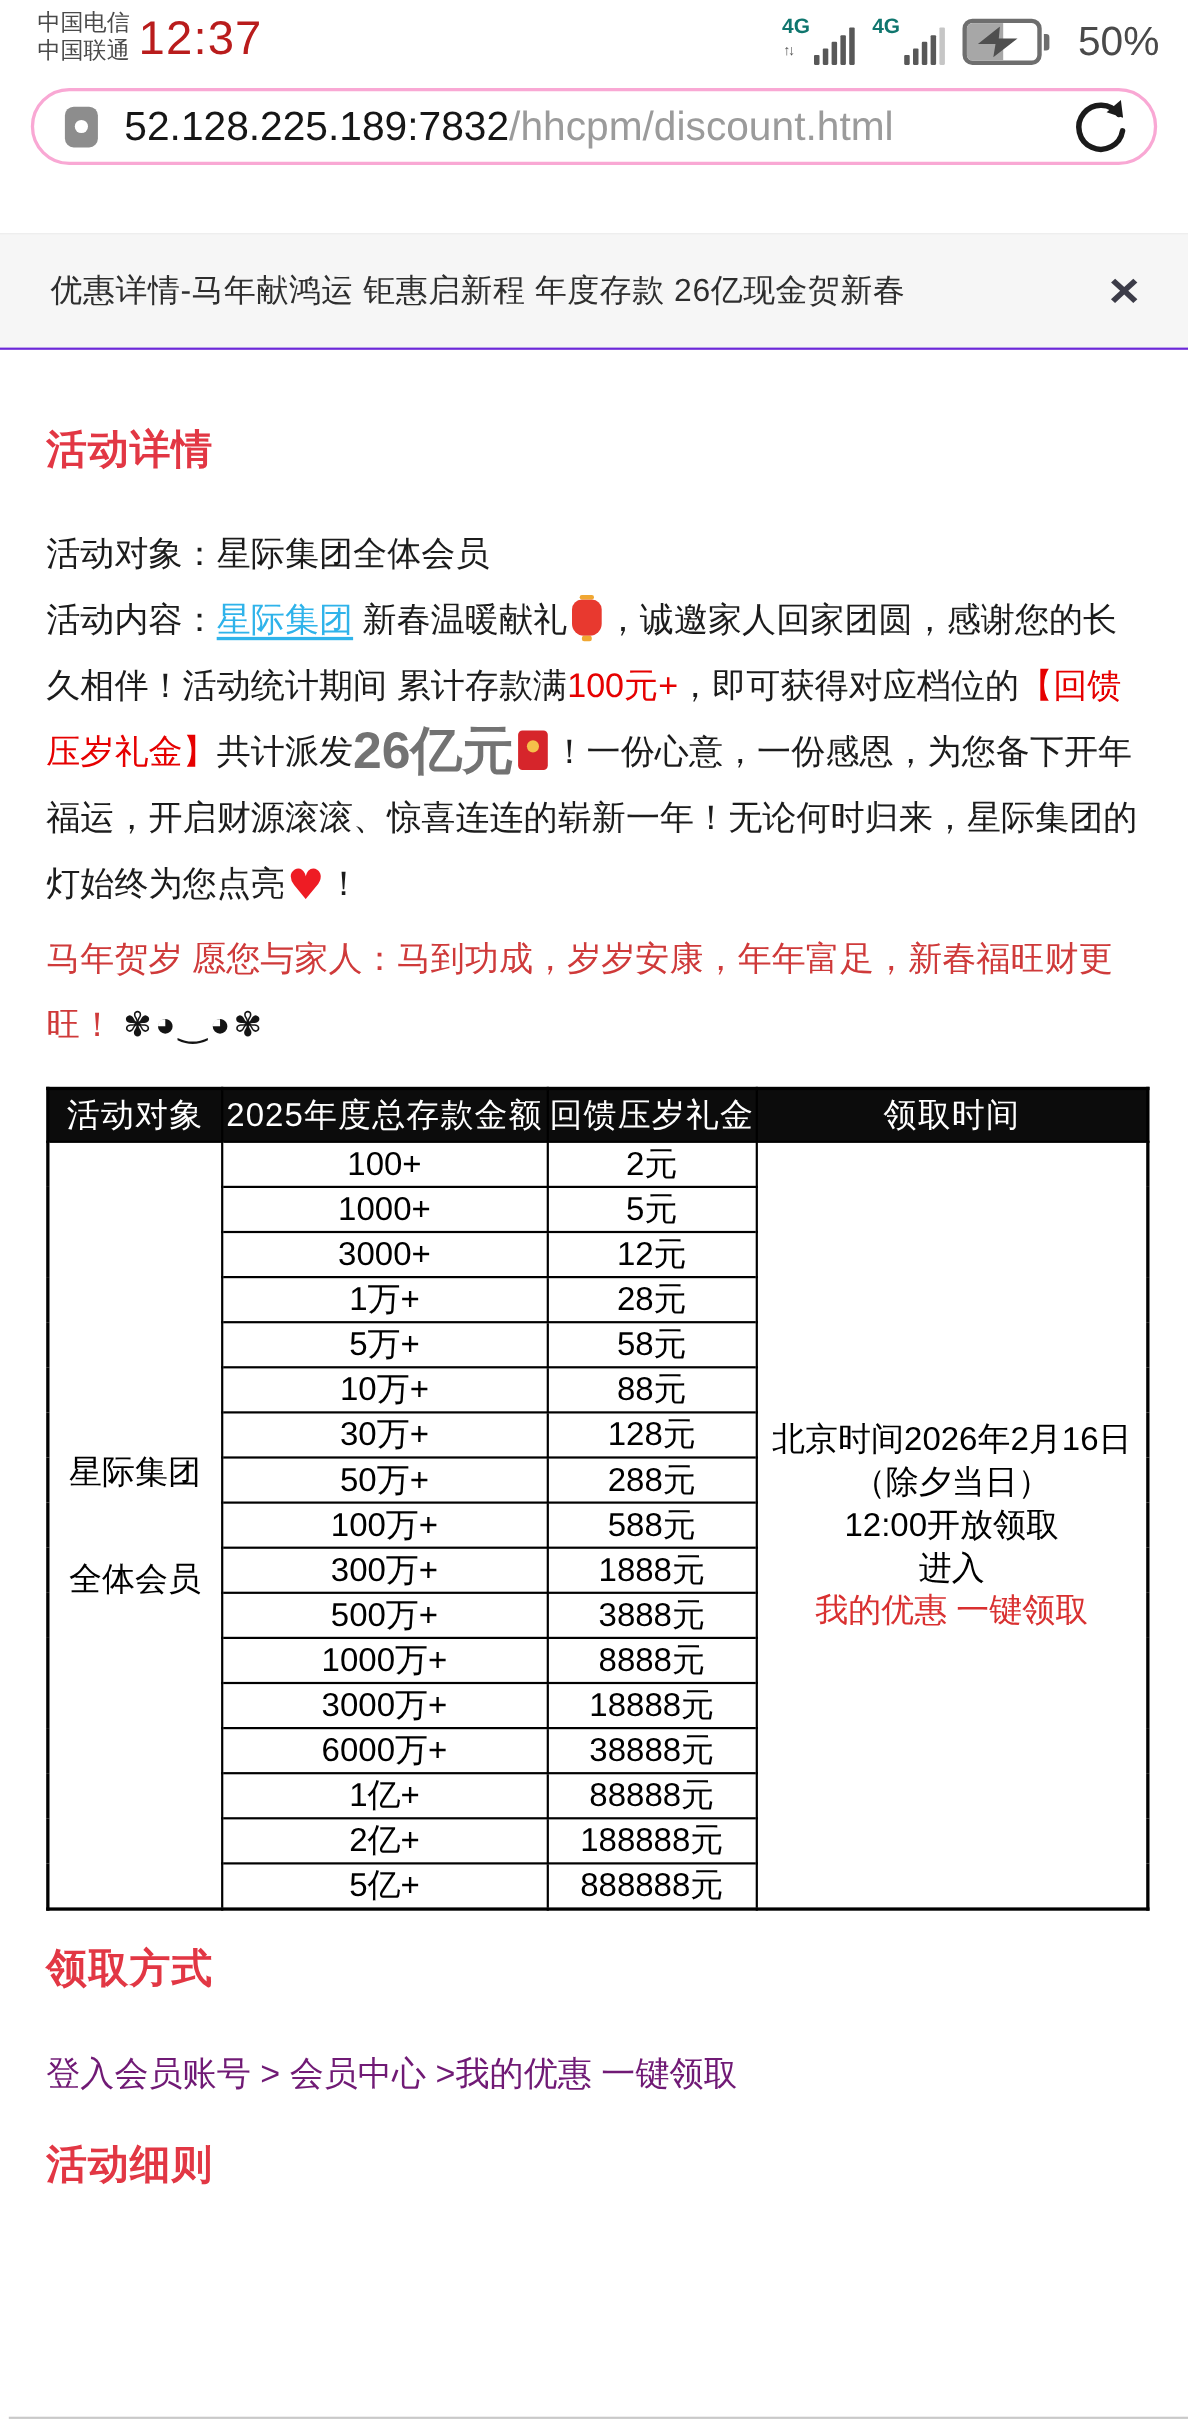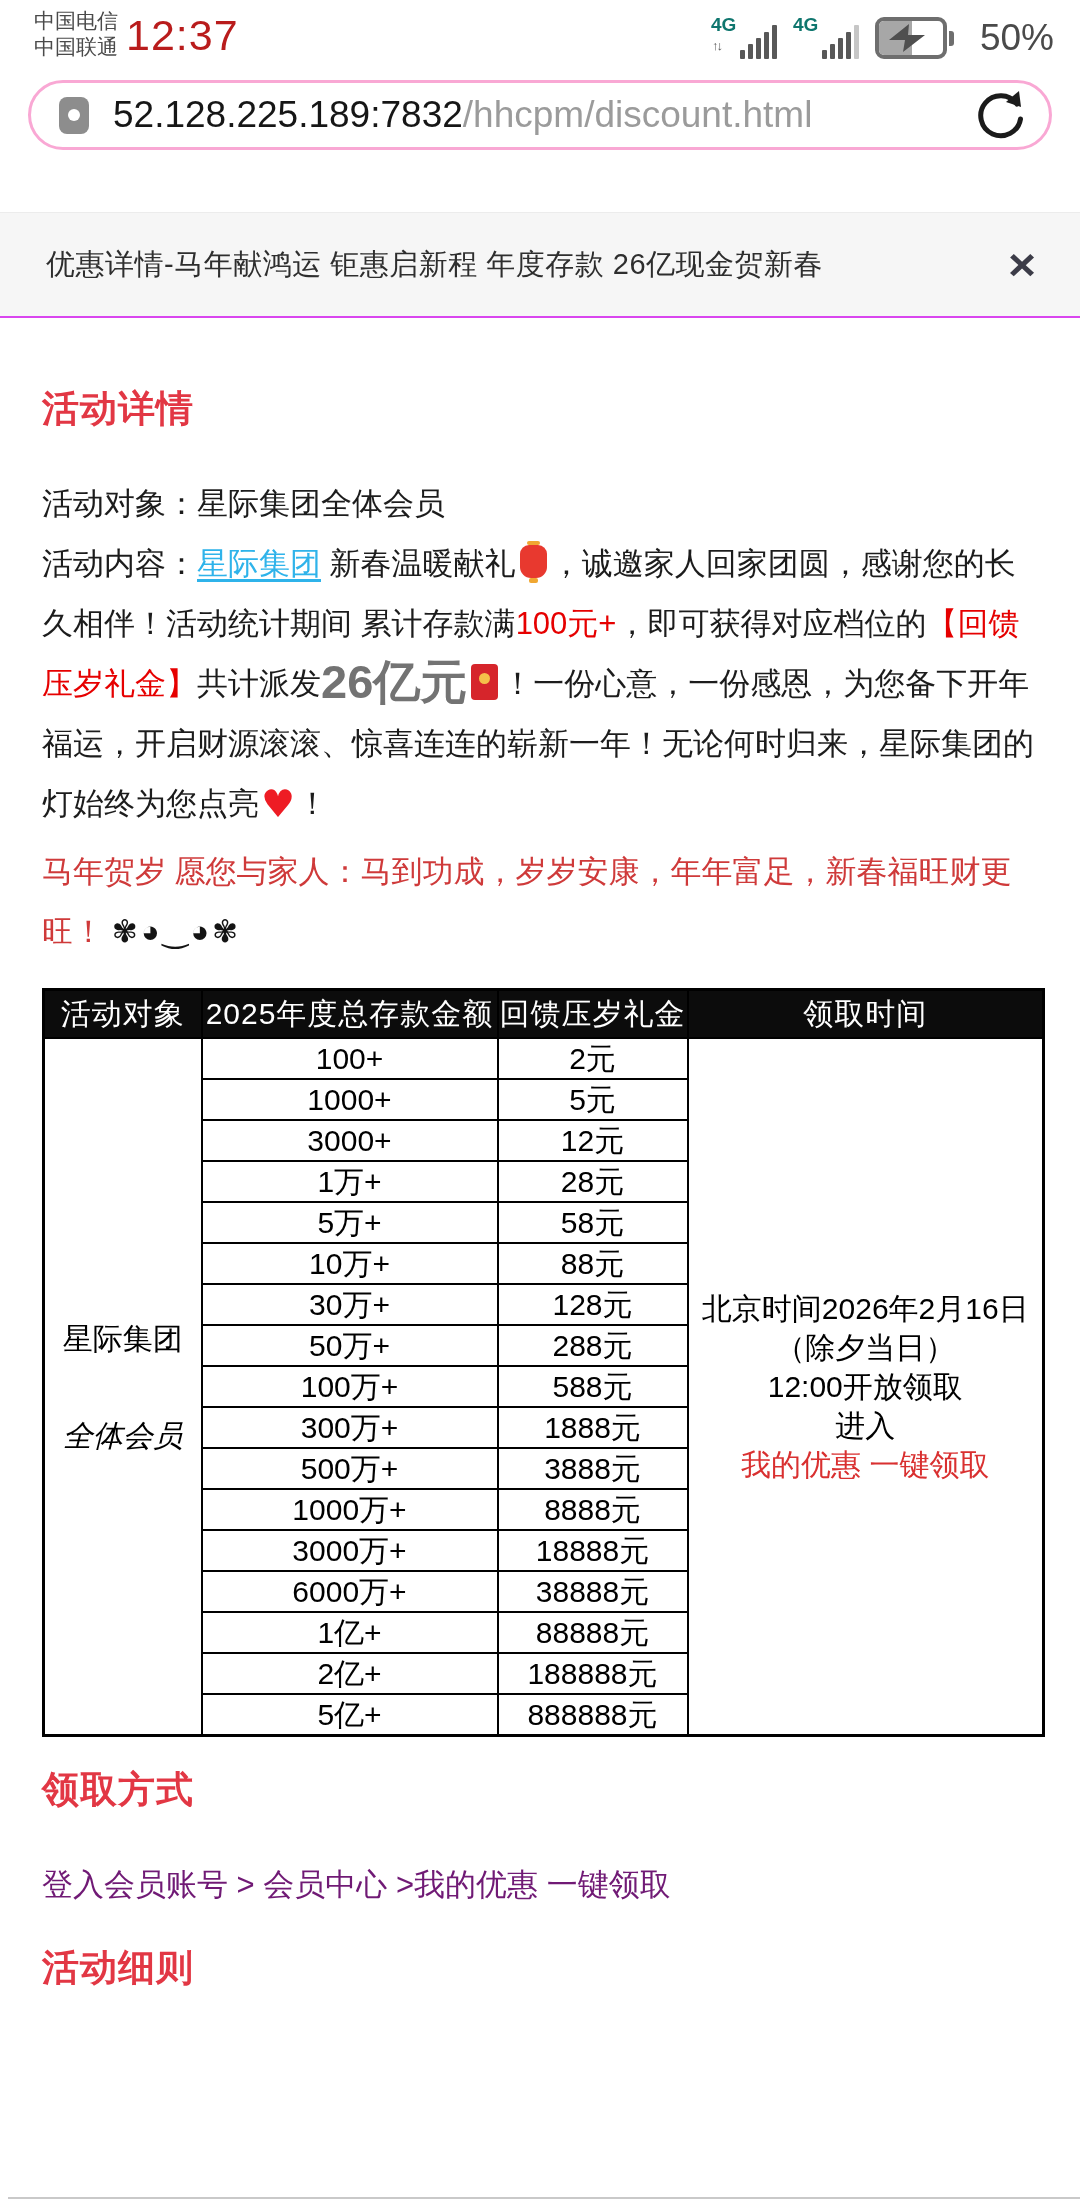--- a/index.html
+++ b/index.html
@@ -35,21 +35,21 @@
   .lock{width:30px;height:37px;background:#8d8d8d;border-radius:8px;position:relative;
     margin-right:24px;flex:none;}
   .lock::after{content:"";position:absolute;left:50%;top:50%;transform:translate(-50%,-50%);
     width:12px;height:12px;background:#fff;border-radius:50%;}
   .url-text{font-size:37px;flex:1;white-space:nowrap;overflow:hidden;}
   .url-host{color:#161616;}
   .url-path{color:#9b9b9b;}
   .refresh-btn{flex:none;width:56px;height:56px;display:flex;align-items:center;justify-content:center;}
   
   .title-bar{margin-top:62px;background:#f6f6f6;border-top:1px solid #ececec;
-    border-bottom:2px solid #d946ef;padding:0 30px 0 46px;height:103px;
+    border-bottom:2px solid #6d28d9;padding:0 30px 0 46px;height:103px;
     display:flex;align-items:center;}
   .title-text{flex:1;font-size:29px;color:#2e2e2e;letter-spacing:0.5px;}
   .close-btn{font-size:48px;color:#3c3c48;line-height:1;padding:0 14px;font-weight:bold;
     transform:scaleY(0.92);}
   
   .content{padding:38px 38px 0 42px;}
   h2.section-heading{font-size:37px;color:#e23744;margin:28px 0 0;font-weight:bold;letter-spacing:1px;}
   .para{font-size:31px;line-height:60px;color:#1c1c1c;margin:0;}
   .mt40{margin-top:40px;}
   .seg-plain{color:#1c1c1c;}
@@ -74,21 +74,21 @@
   .heart-icon{color:#ee1c24;font-size:38px;vertical-align:-3px;margin:0 2px;
     font-family:"DejaVu Sans",sans-serif;}
   
   table.tiers{border-collapse:collapse;margin-top:26px;width:1000px;table-layout:fixed;
     border:3px solid #000;}
   table.tiers th,table.tiers td{border:2px solid #000;text-align:center;padding:0;}
   table.tiers thead th{background:#0c0c0c;color:#fff;font-weight:normal;height:46px;
     font-size:30px;letter-spacing:1px;}
   table.tiers tbody td{height:39px;line-height:39px;font-size:30px;color:#000;}
   td.audience-cell{font-size:31px;line-height:58px;}
-  td.audience-cell div + div{margin-top:58px;font-style:italic;}
+  td.audience-cell div + div{margin-top:58px;}
   td.claim-cell{font-size:30px;line-height:58px;}
   .claim-action{color:#d93030;cursor:pointer;}
   
   .claim-heading{margin-top:72px;}
   .claim-path{margin-top:40px;color:#701a75;font-size:31px;line-height:60px;}
   .rules-heading{margin-top:84px;}
   .rules-top-edge{position:absolute;left:8px;right:0;bottom:4px;border-top:2px solid #c9c9c9;height:0;}
 </style>
 </head>
 <body>

